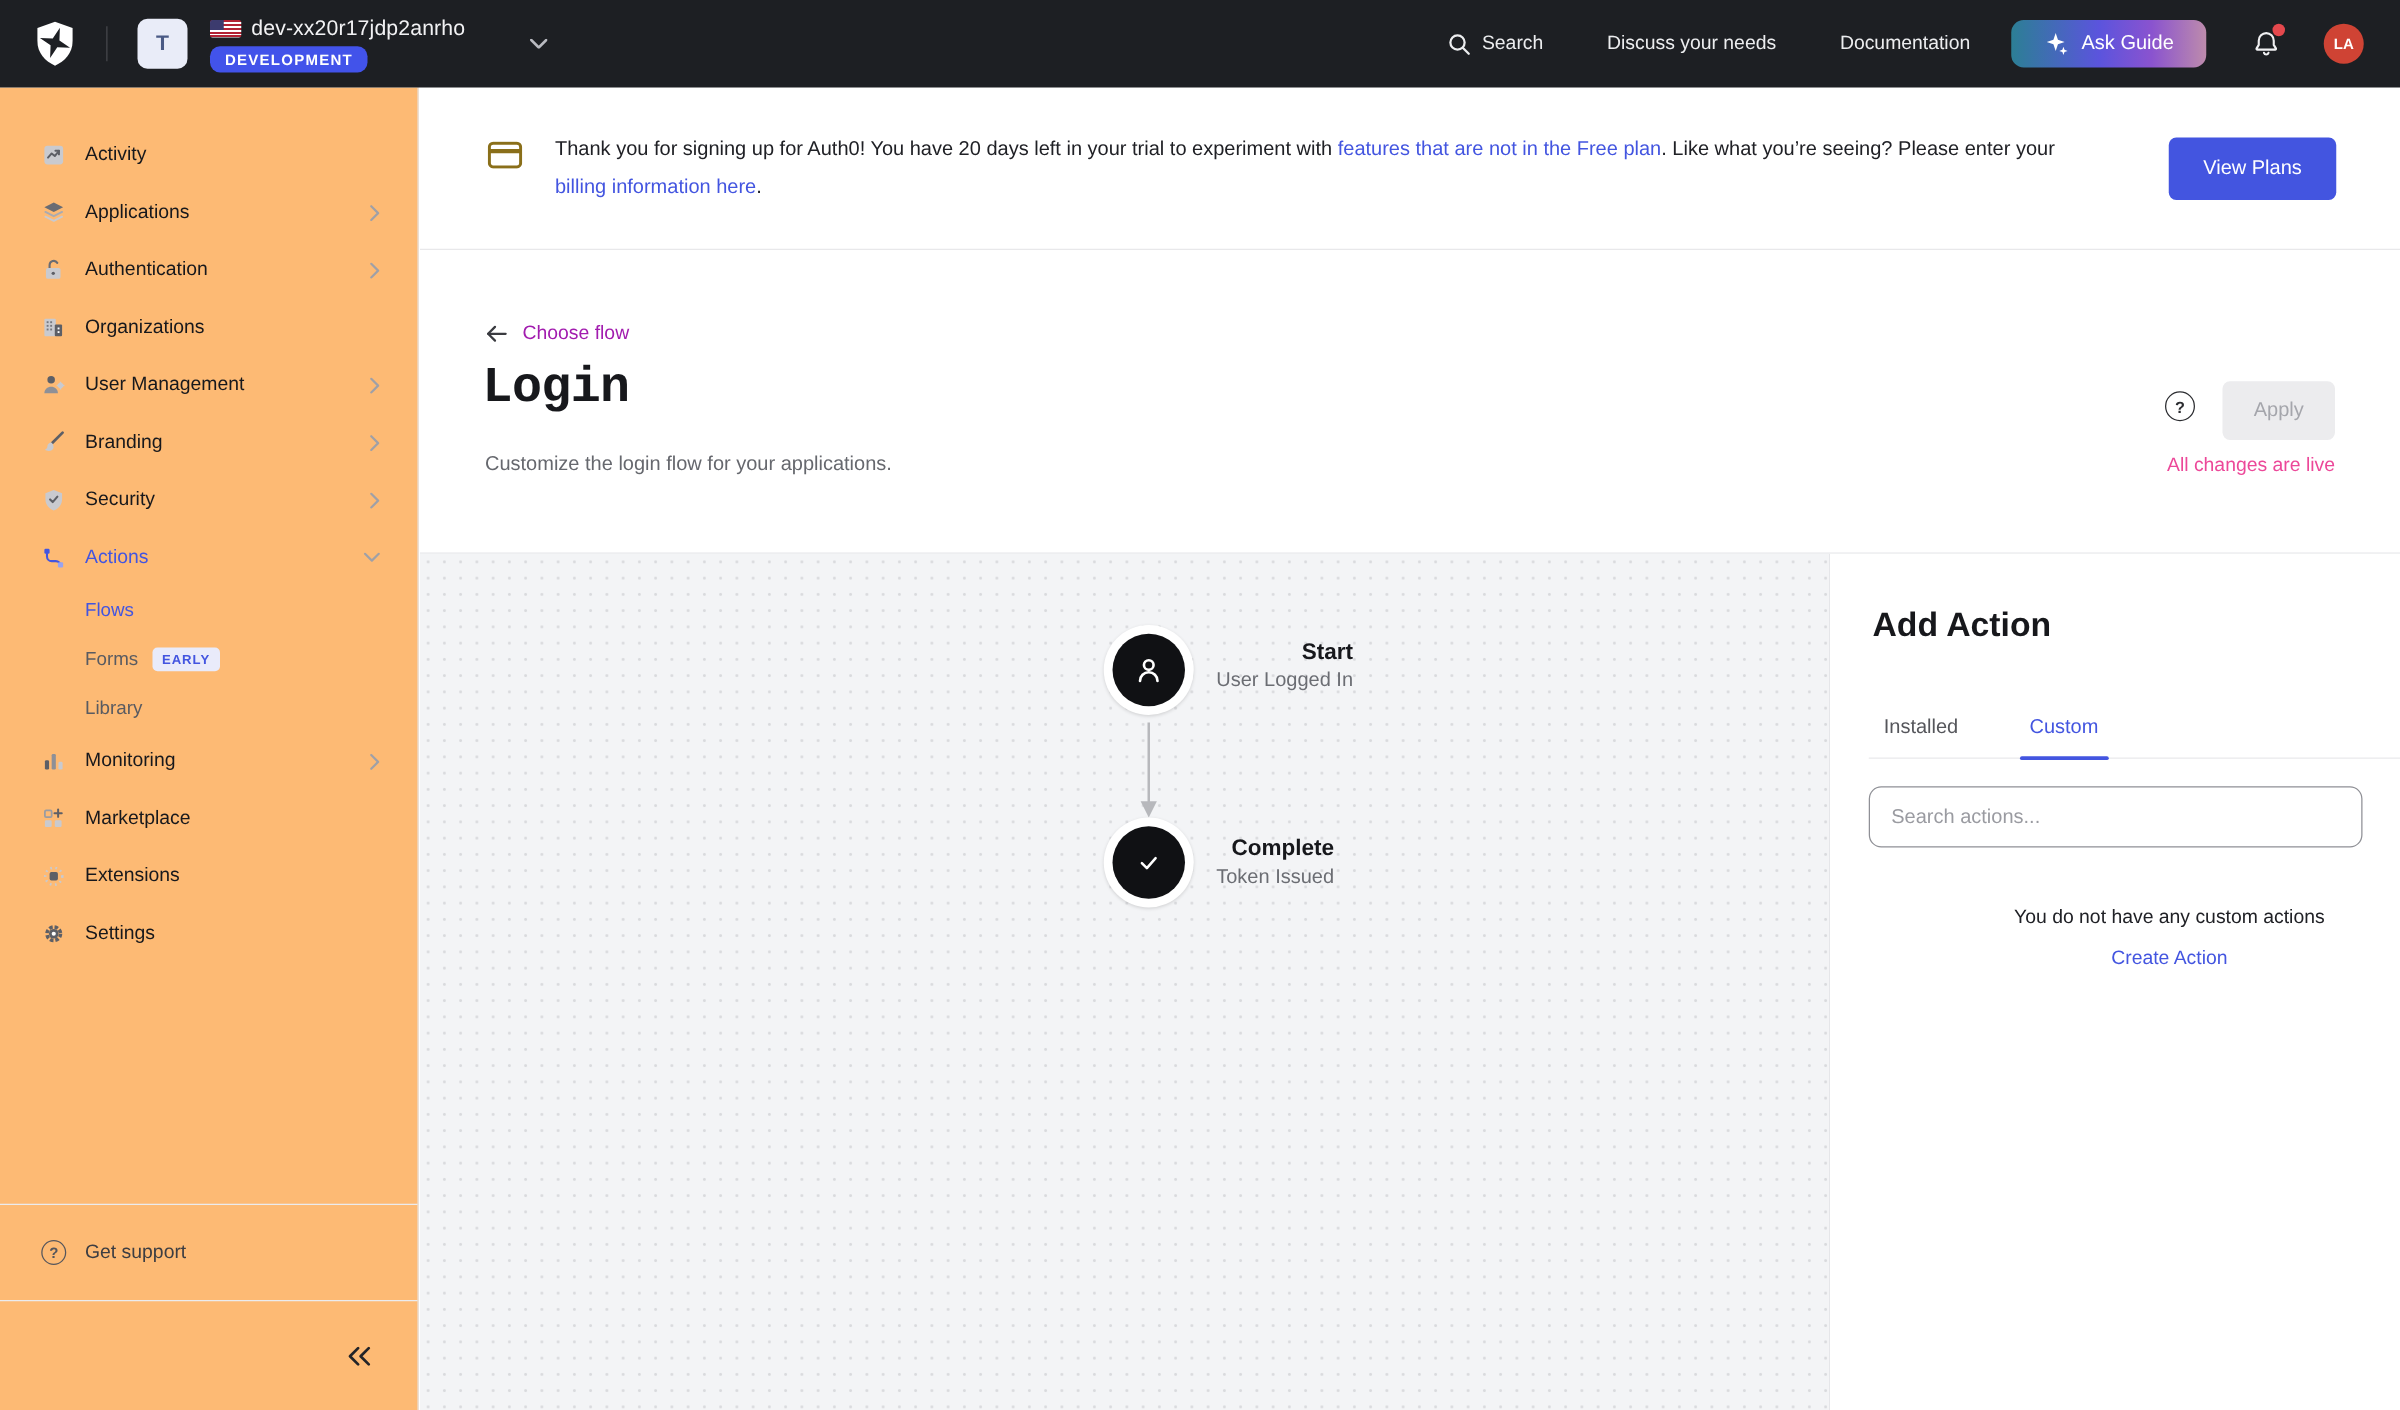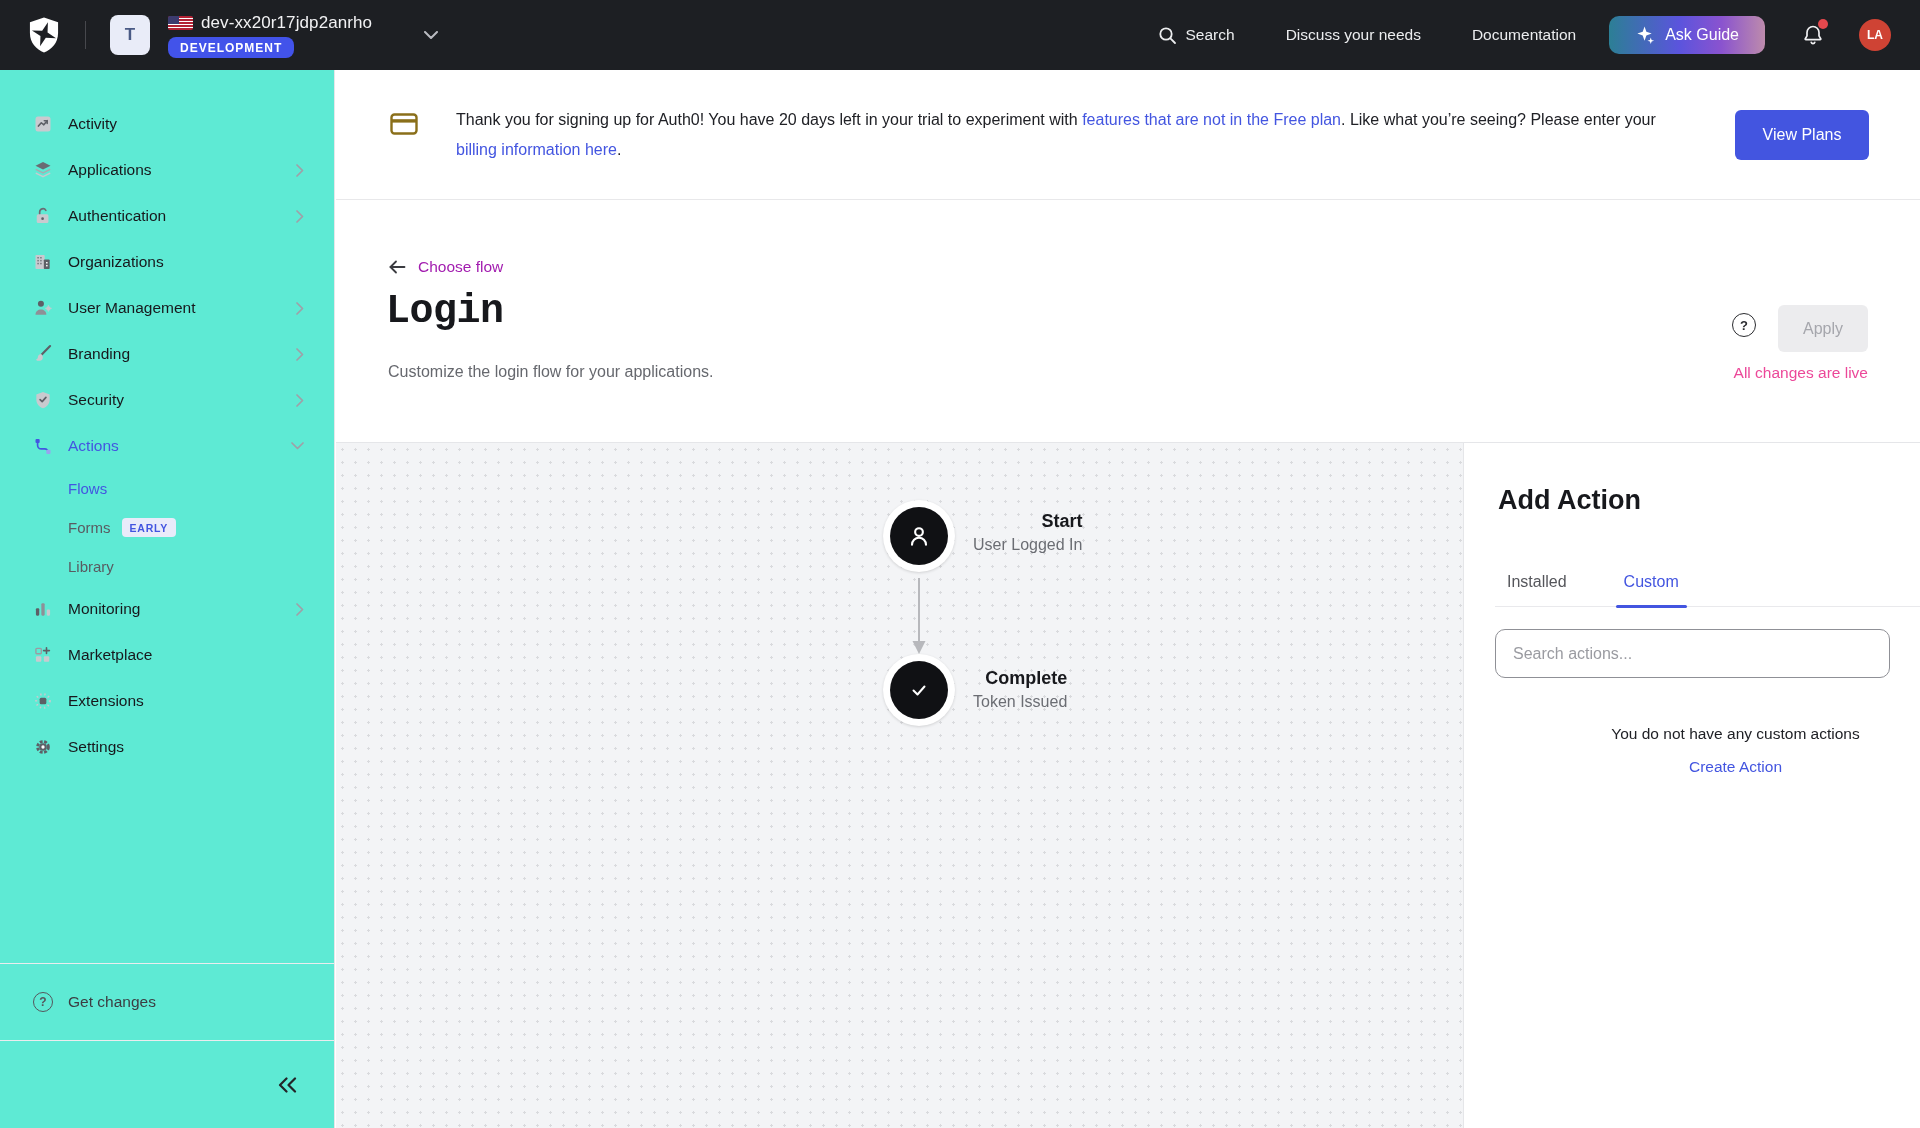--- a/index.html
+++ b/index.html
@@ -23,40 +23,40 @@
   .tb-right { margin-left:auto; display:flex; align-items:center; }
   .tb-link { display:flex; align-items:center; gap:9px; color:#ecedef; font-size:15.5px; cursor:pointer; }
   .tb-link + .tb-link { margin-left:51px; }
   .ask-guide { margin-left:33px; display:flex; align-items:center; gap:9px; height:38px; padding:0 26px; border:none; border-radius:10px; cursor:pointer;
                background:linear-gradient(90deg,#2c7f95 0%,#5b54dd 45%,#8a53cf 72%,#bd8bac 100%); color:#fff; font-size:16px; font-family:inherit; }
   .bell-wrap { margin-left:36px; position:relative; cursor:pointer; display:flex; }
   .bell-dot { position:absolute; right:-3px; top:-4px; width:10px; height:10px; border-radius:50%; background:#e5484d; }
   .user-avatar { margin-left:34px; width:32px; height:32px; border-radius:50%; background:#cf4334; color:#fff; font-size:12px; font-weight:700; display:flex; align-items:center; justify-content:center; cursor:pointer; }
 
   
-  .sidebar { position:absolute; left:0; top:70px; width:335px; height:1058px; background:#5eead4; border-right:1px solid #e5e6e9; display:flex; flex-direction:column; }
+  .sidebar { position:absolute; left:0; top:70px; width:335px; height:1058px; background:#fdba74; border-right:1px solid #e5e6e9; display:flex; flex-direction:column; }
   .nav { padding-top:31px; }
   .nav-item { height:46px; display:flex; align-items:center; padding:0 30px 0 33px; cursor:pointer; }
   .nav-item .nv-icon { width:20px; height:20px; flex:none; display:flex; align-items:center; justify-content:center; }
   .nav-item .nv-label { margin-left:15px; font-size:15.5px; color:#17181c; }
   .nav-item .nv-chevron { margin-left:auto; display:flex; }
   .nav-item.active .nv-label { color:#4355e0; }
   .sub-item { height:39px; display:flex; align-items:center; padding-left:68px; font-size:15px; color:#595b61; cursor:pointer; }
   .sub-item.active { color:#4355e0; }
   .early-badge { margin-left:11px; background:#e9ebfa; color:#4355e0; font-size:10.5px; font-weight:700; letter-spacing:.8px; padding:4px 8px 3px; border-radius:4px; }
   .sidebar-bottom { margin-top:auto; }
   .support-row { border-top:1px solid #ebecee; height:77px; display:flex; align-items:center; padding-left:33px; cursor:pointer; }
   .support-row .nv-label { margin-left:15px; font-size:15.5px; color:#3c3d42; }
   .collapse-row { border-top:1px solid #ebecee; height:88px; display:flex; align-items:center; justify-content:flex-end; padding-right:37px; }
   .q-circle { width:20px; height:20px; border:1.6px solid #55565c; border-radius:50%; color:#55565c; font-size:12px; font-weight:700; display:flex; align-items:center; justify-content:center; }
 
   
   .banner { position:absolute; left:336px; top:70px; width:1584px; height:130px; background:#fff; border-bottom:1px solid #e8e8ea; display:flex; align-items:center; padding:0 51px 0 54px; }
   .card-icon { flex:none; margin-top:-22px; }
-  .banner-text { margin-left:38px; width:1210px; font-size:16px; line-height:30px; color:#202126; }
+  .banner-text { margin-left:26px; width:1210px; font-size:16px; line-height:30px; color:#202126; }
   .banner-text a { color:#4355e0; text-decoration:none; cursor:pointer; }
   .view-plans { margin-left:auto; width:134px; height:50px; border:none; border-radius:6px; background:#4355e0; color:#fff; font-size:16px; font-family:inherit; cursor:pointer; }
 
   
   .flow-header { position:absolute; left:336px; top:201px; width:1584px; height:242px; background:#fff; border-bottom:1px solid #e5e6e9; }
   .back-row { position:absolute; left:52px; top:57px; display:flex; align-items:center; gap:12px; cursor:pointer; font-size:15.5px; font-weight:500; color:#a21caf; }
   .page-title { position:absolute; left:50px; top:88px; font-size:40px; font-weight:600; letter-spacing:-.5px; color:#17181c;font-family:Liberation Mono, monospace; }
   .page-subtitle { position:absolute; left:52px; top:162px; font-size:16px; color:#66686e; }
   .help-icon { position:absolute; right:164px; top:112px; width:24px; height:24px; border:1.8px solid #2b2c30; border-radius:50%; color:#2b2c30; font-size:13px; font-weight:700; display:flex; align-items:center; justify-content:center; cursor:pointer; }
   .apply-btn { position:absolute; right:52px; top:104px; width:90px; height:47px; border:none; border-radius:6px; background:#ececee; color:#a5a6ac; font-size:16px; font-weight:500; font-family:inherit; }
@@ -344,21 +344,21 @@
               <circle cx="12" cy="12" r="2" fill="#fff"></circle>
             </svg>
         </span>
         <span class="nv-label">Settings</span>
       </div>
     </div>
 
     <div class="sidebar-bottom">
       <div class="support-row">
         <span class="q-circle">?</span>
-        <span class="nv-label">Get changes</span>
+        <span class="nv-label">Get support</span>
       </div>
       <div class="collapse-row">
         <span style="cursor:pointer; display:flex;">
           <svg width="19" height="16" viewBox="0 0 19 16">
               <polyline points="8.5,1.5 2,8 8.5,14.5" fill="none" stroke="#232428" stroke-width="2.2" stroke-linecap="round" stroke-linejoin="round"></polyline>
               <polyline points="17,1.5 10.5,8 17,14.5" fill="none" stroke="#232428" stroke-width="2.2" stroke-linecap="round" stroke-linejoin="round"></polyline>
             </svg>
         </span>
       </div>
     </div>

